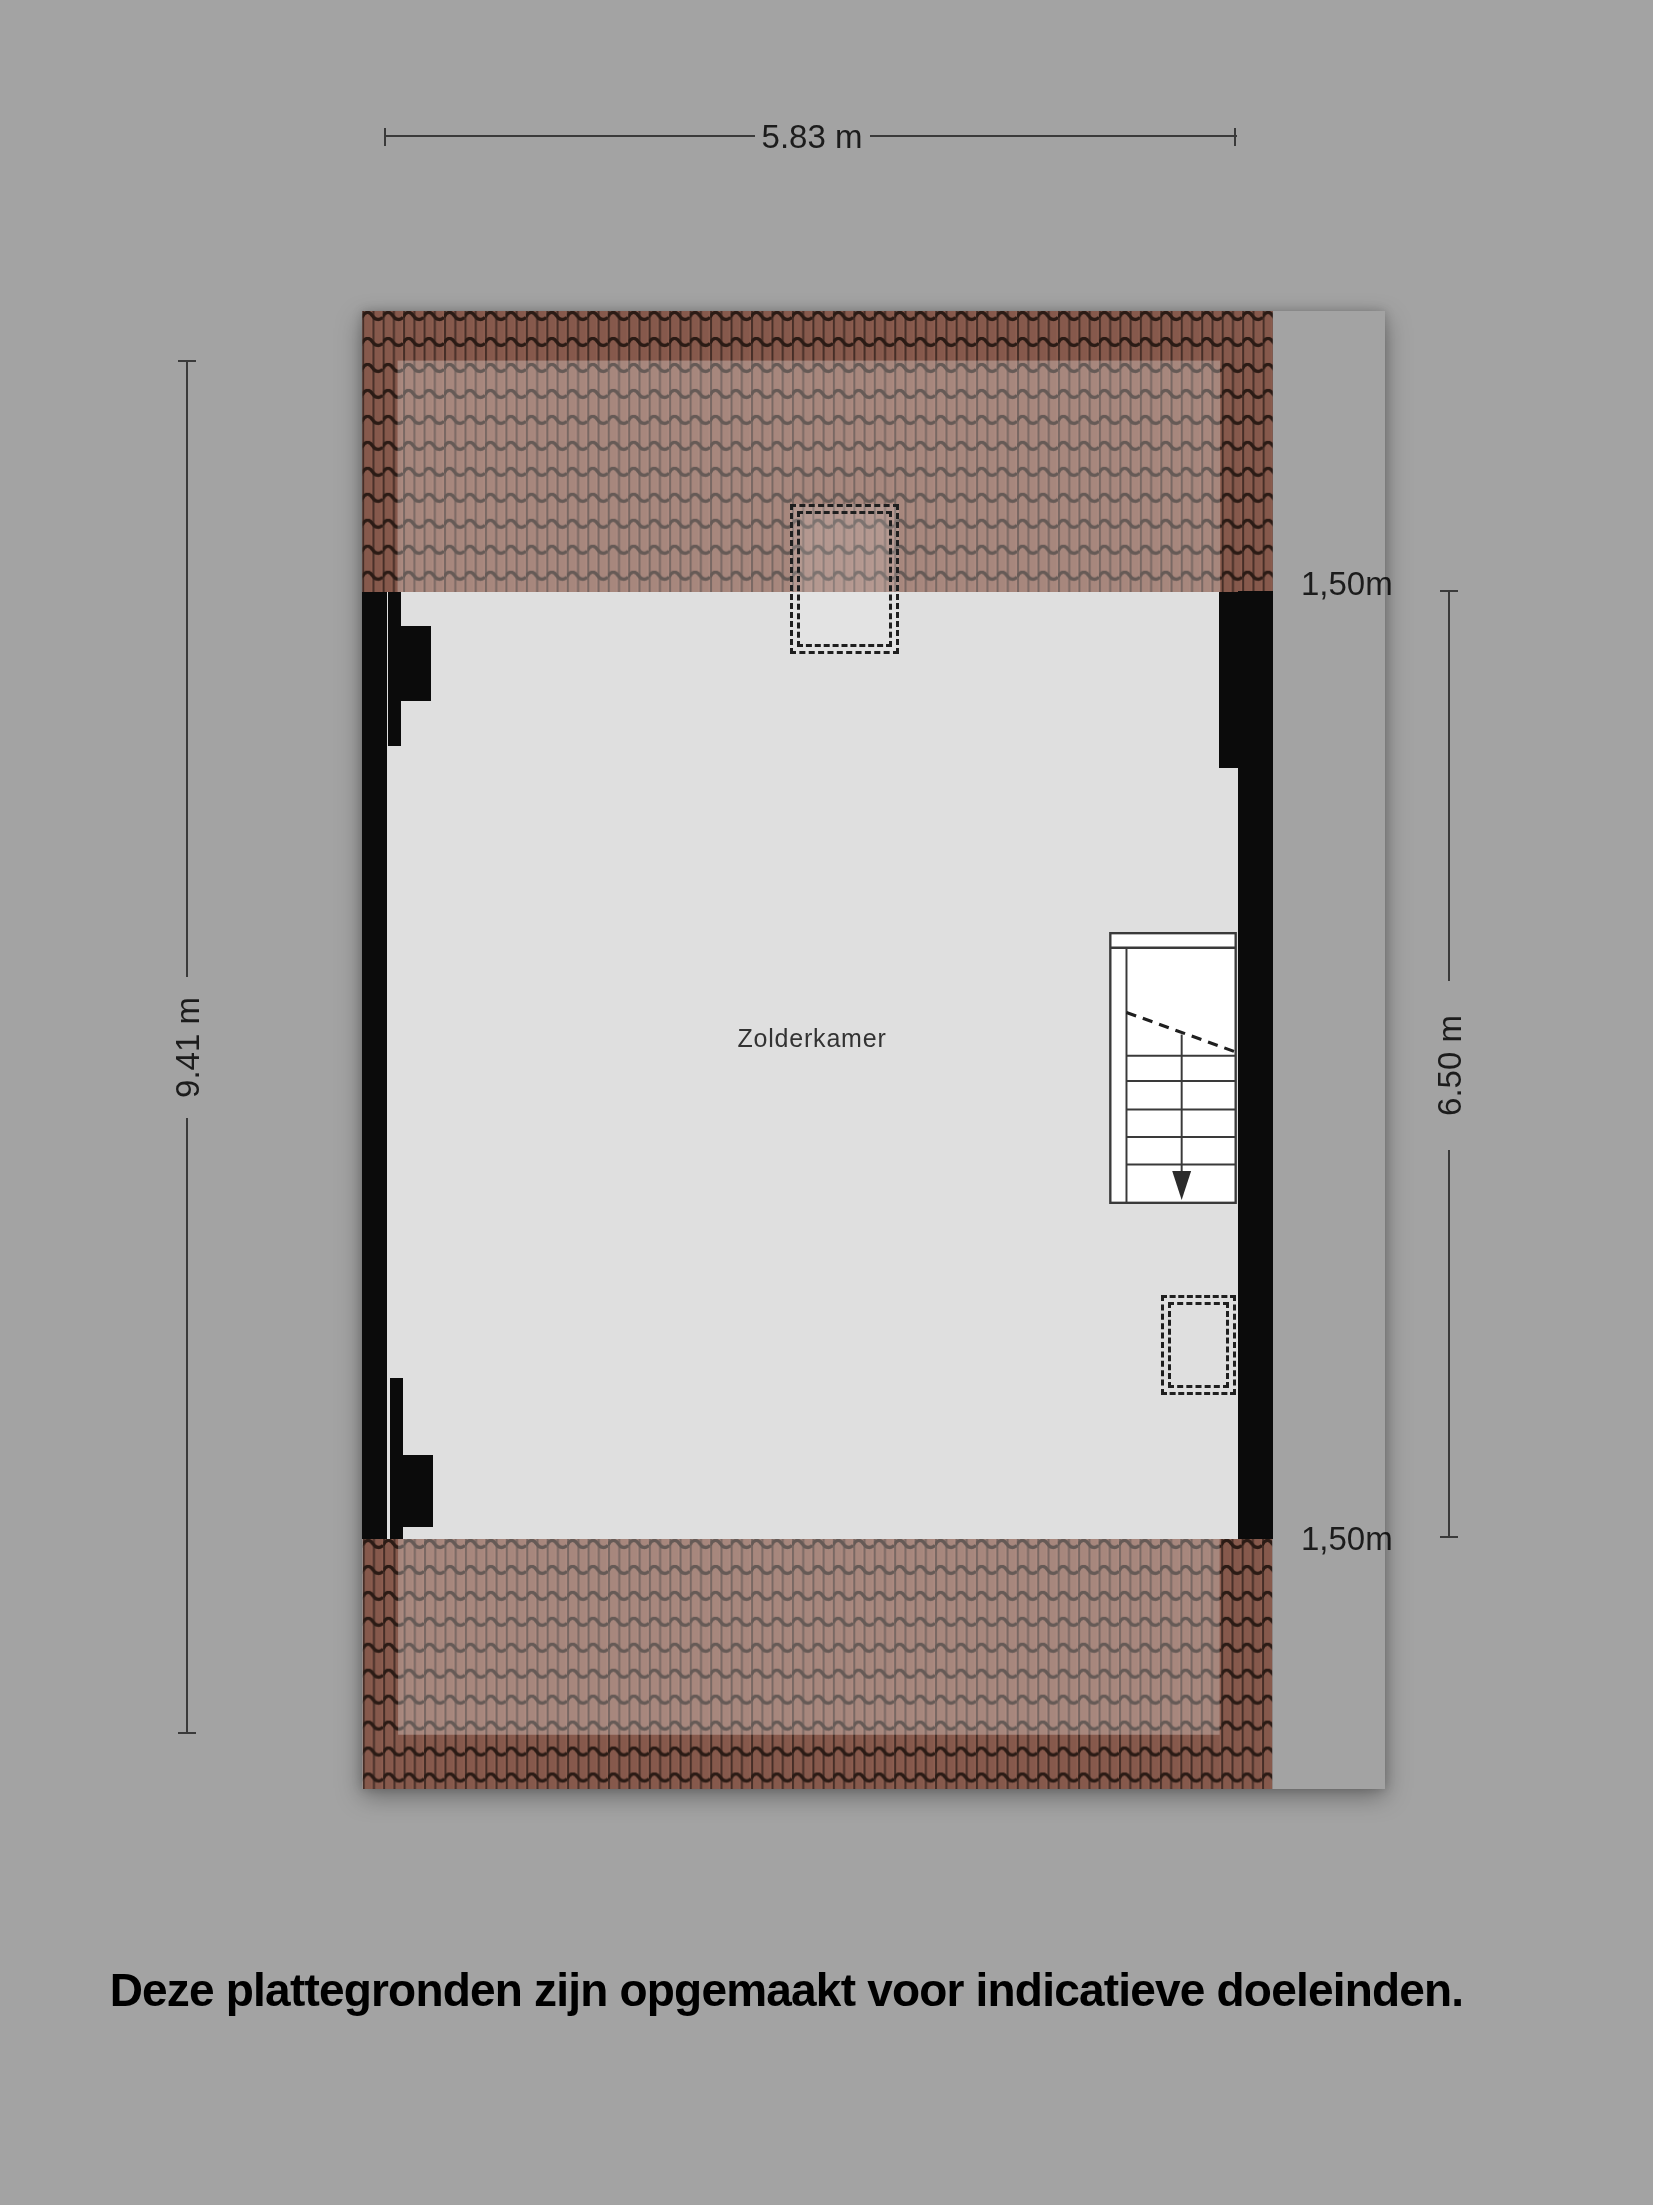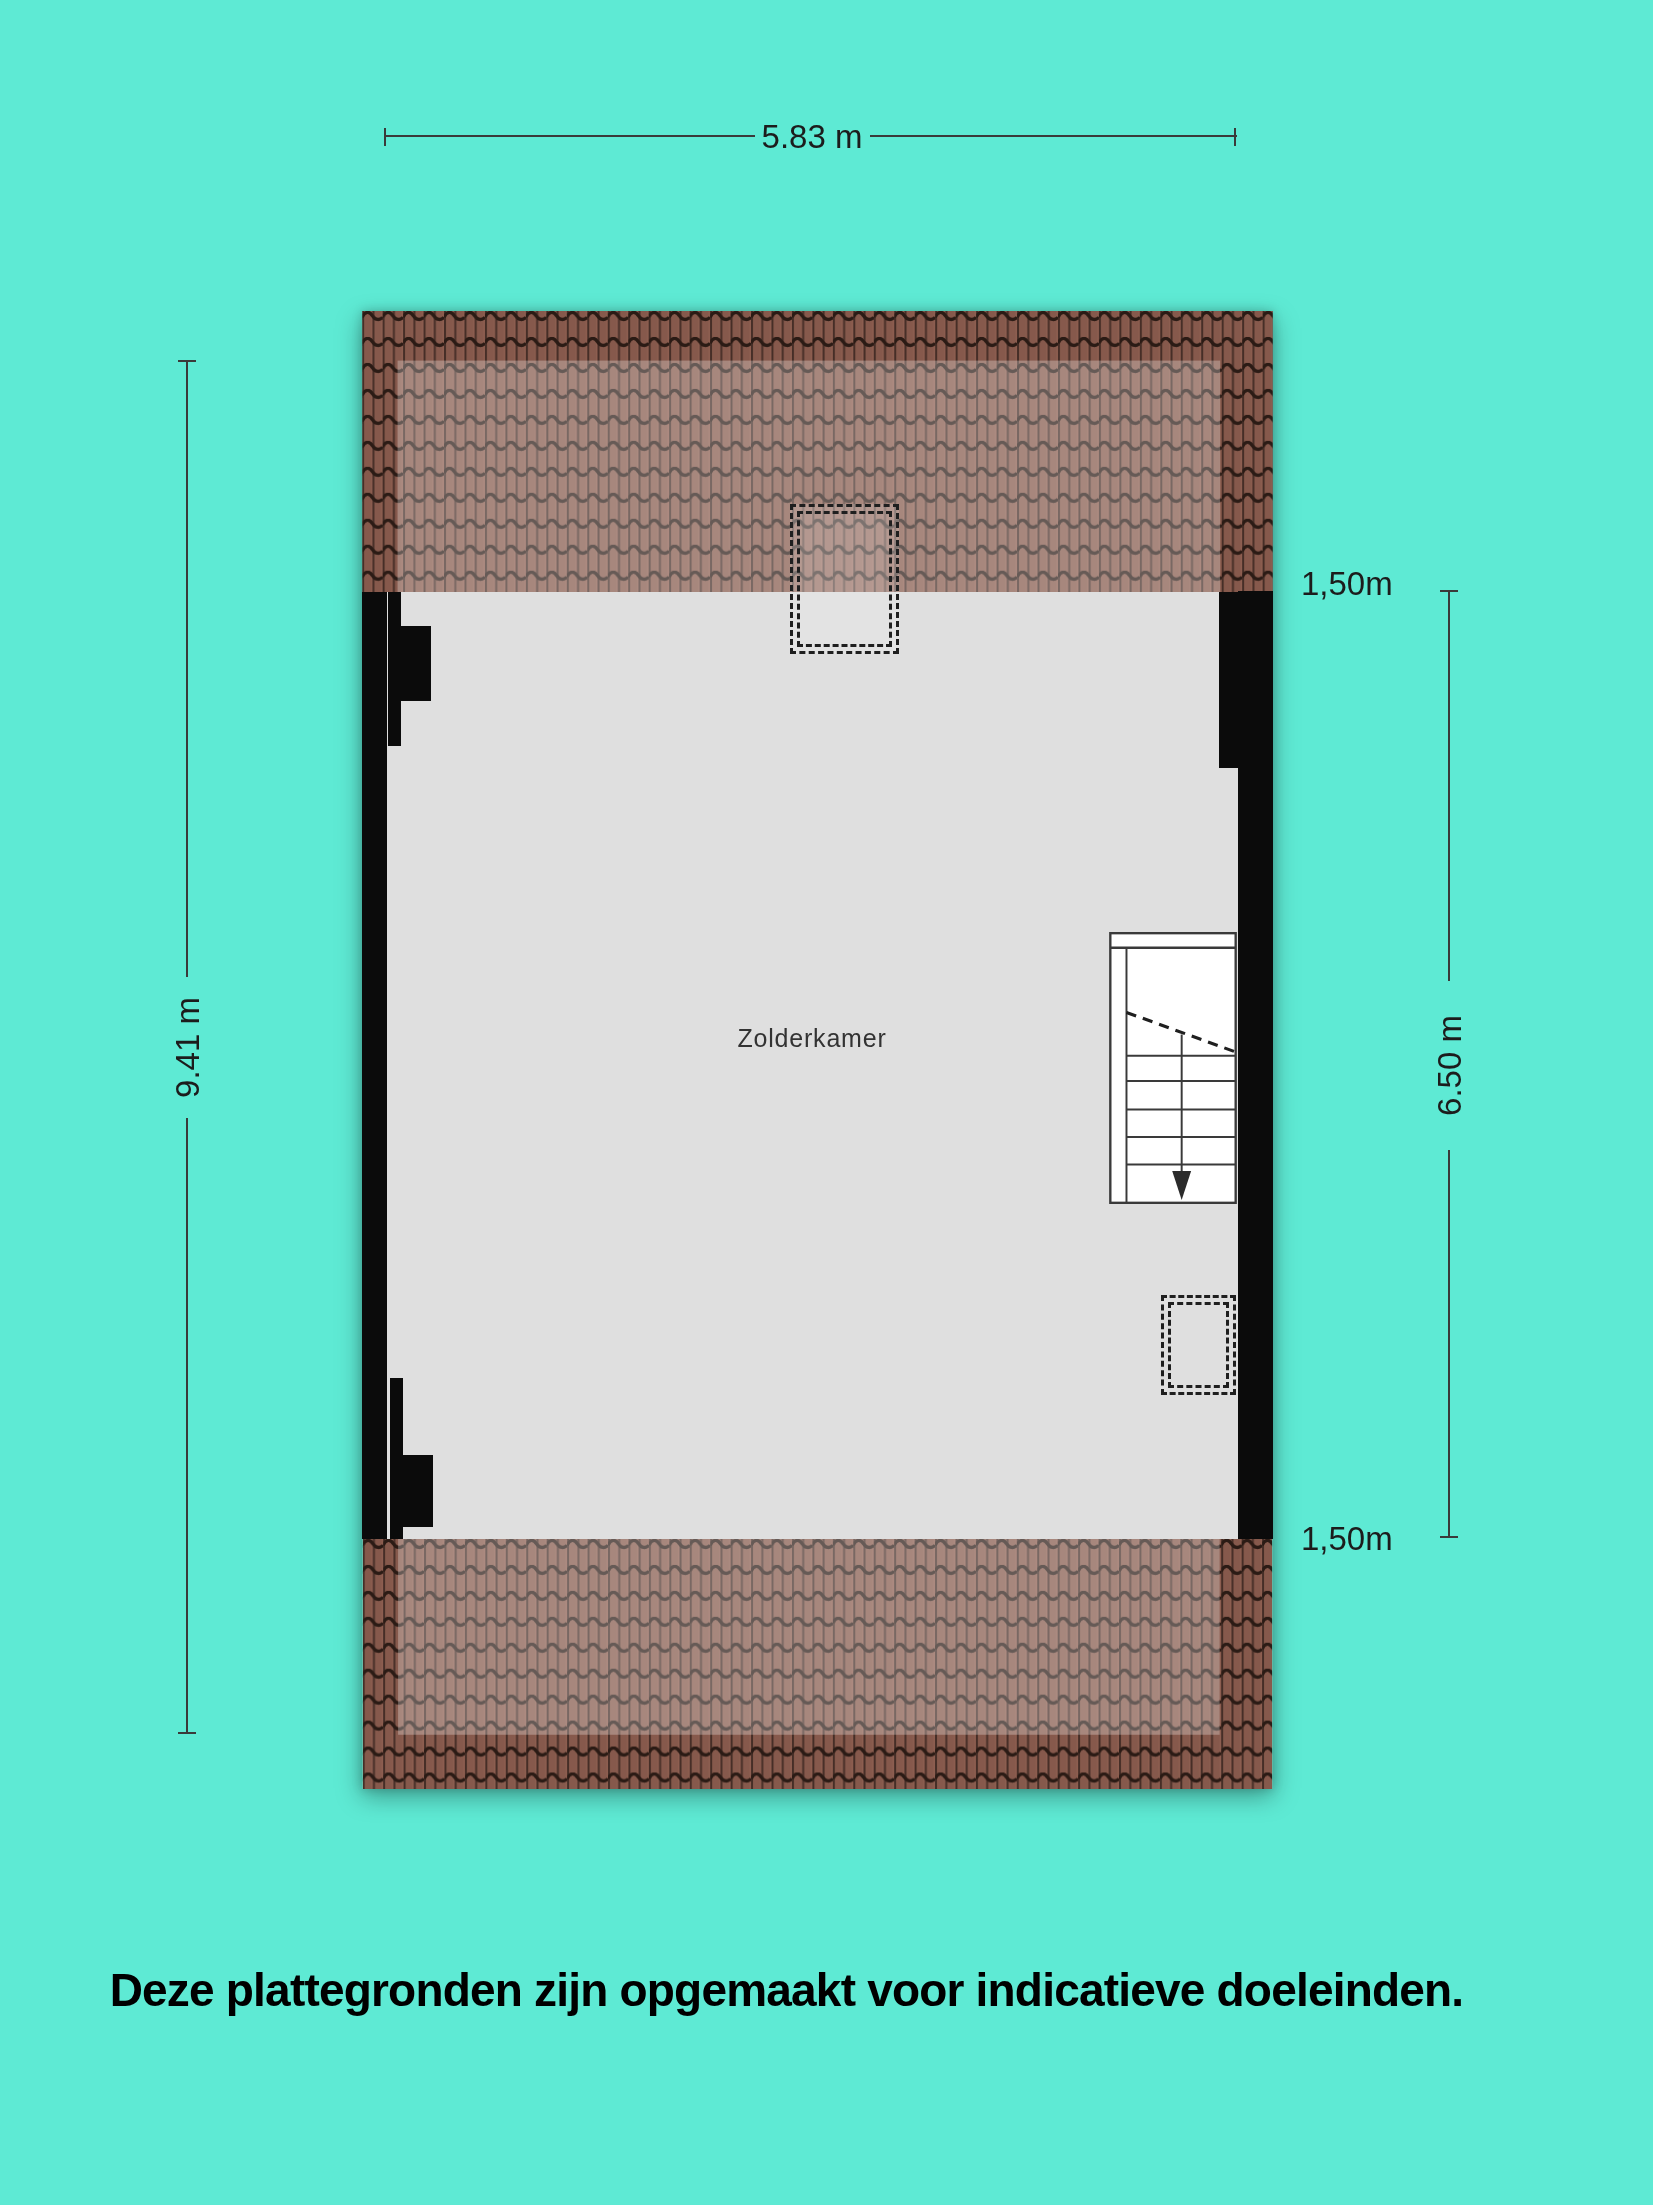--- a/index.html
+++ b/index.html
@@ -1,17 +1,17 @@
 <!DOCTYPE html>
 <html style="font-size:12.6px"><head>
 <meta charset="utf-8">
 <style>
   html,body{margin:0;padding:0;background:#ffffff;}
   #canvas{
-    position:relative;width:1654px;height:2205px;background:#5eead4;overflow:hidden;
+    position:relative;width:1654px;height:2205px;background:#a3a3a3;overflow:hidden;
     font-family:"Liberation Sans","DejaVu Sans",sans-serif;color:#1c1c1c;
   }
   .abs{position:absolute;}
   
   .dimline{background:#3a3a3a;}
   .dimtext{font-size:33px;color:#1c1c1c;white-space:nowrap;}
   #dim-top-seg-l{left:386px;top:135px;width:369px;height:2.4px;}
   #dim-top-seg-r{left:870px;top:135px;width:367px;height:2.4px;}
   #dim-top-cap-l{left:384px;top:128px;width:2.4px;height:18px;}
   #dim-top-cap-r{left:1234px;top:128px;width:2.4px;height:18px;}
@@ -24,21 +24,21 @@
     transform:rotate(-90deg);}
   #dim-right-seg-t{left:1448px;top:591px;width:2.4px;height:390px;}
   #dim-right-seg-b{left:1448px;top:1150px;width:2.4px;height:388px;}
   #dim-right-cap-t{left:1440px;top:590px;width:18px;height:2.4px;}
   #dim-right-cap-b{left:1440px;top:1536px;width:18px;height:2.4px;}
   #dim-right-label{left:1362px;top:1048px;width:173px;height:35px;text-align:center;
     transform:rotate(-90deg);}
   #knee-label-top{left:1301px;top:565px;}
   #knee-label-bottom{left:1301px;top:1520px;}
   
-  #plan{left:362px;top:311px;width:911px;height:1478px;
+  #plan{left:362px;top:311px;width:1023px;height:1478px;
     box-shadow:0 7.9px 23.6px rgba(0,0,0,0.35),0 0 9.5px rgba(0,0,0,0.18);}
   #roof-top{left:0;top:0;}
   #roof-bottom{left:0;top:1228px;}
   #floor{left:25px;top:281px;width:851px;height:947px;background:#dfdfdf;}
   .wall{background:#0b0b0b;}
   #wall-left{left:0;top:281px;width:25px;height:947px;}
   #wall-right{left:876px;top:280px;width:35px;height:948px;}
   #wall-stub-top-left{left:26px;top:281px;width:13.4px;height:154px;}
   #chimney-top-left{left:39px;top:315px;width:30px;height:75px;}
   #wall-stub-bottom-left{left:27.6px;top:1067px;width:13.4px;height:161px;}

